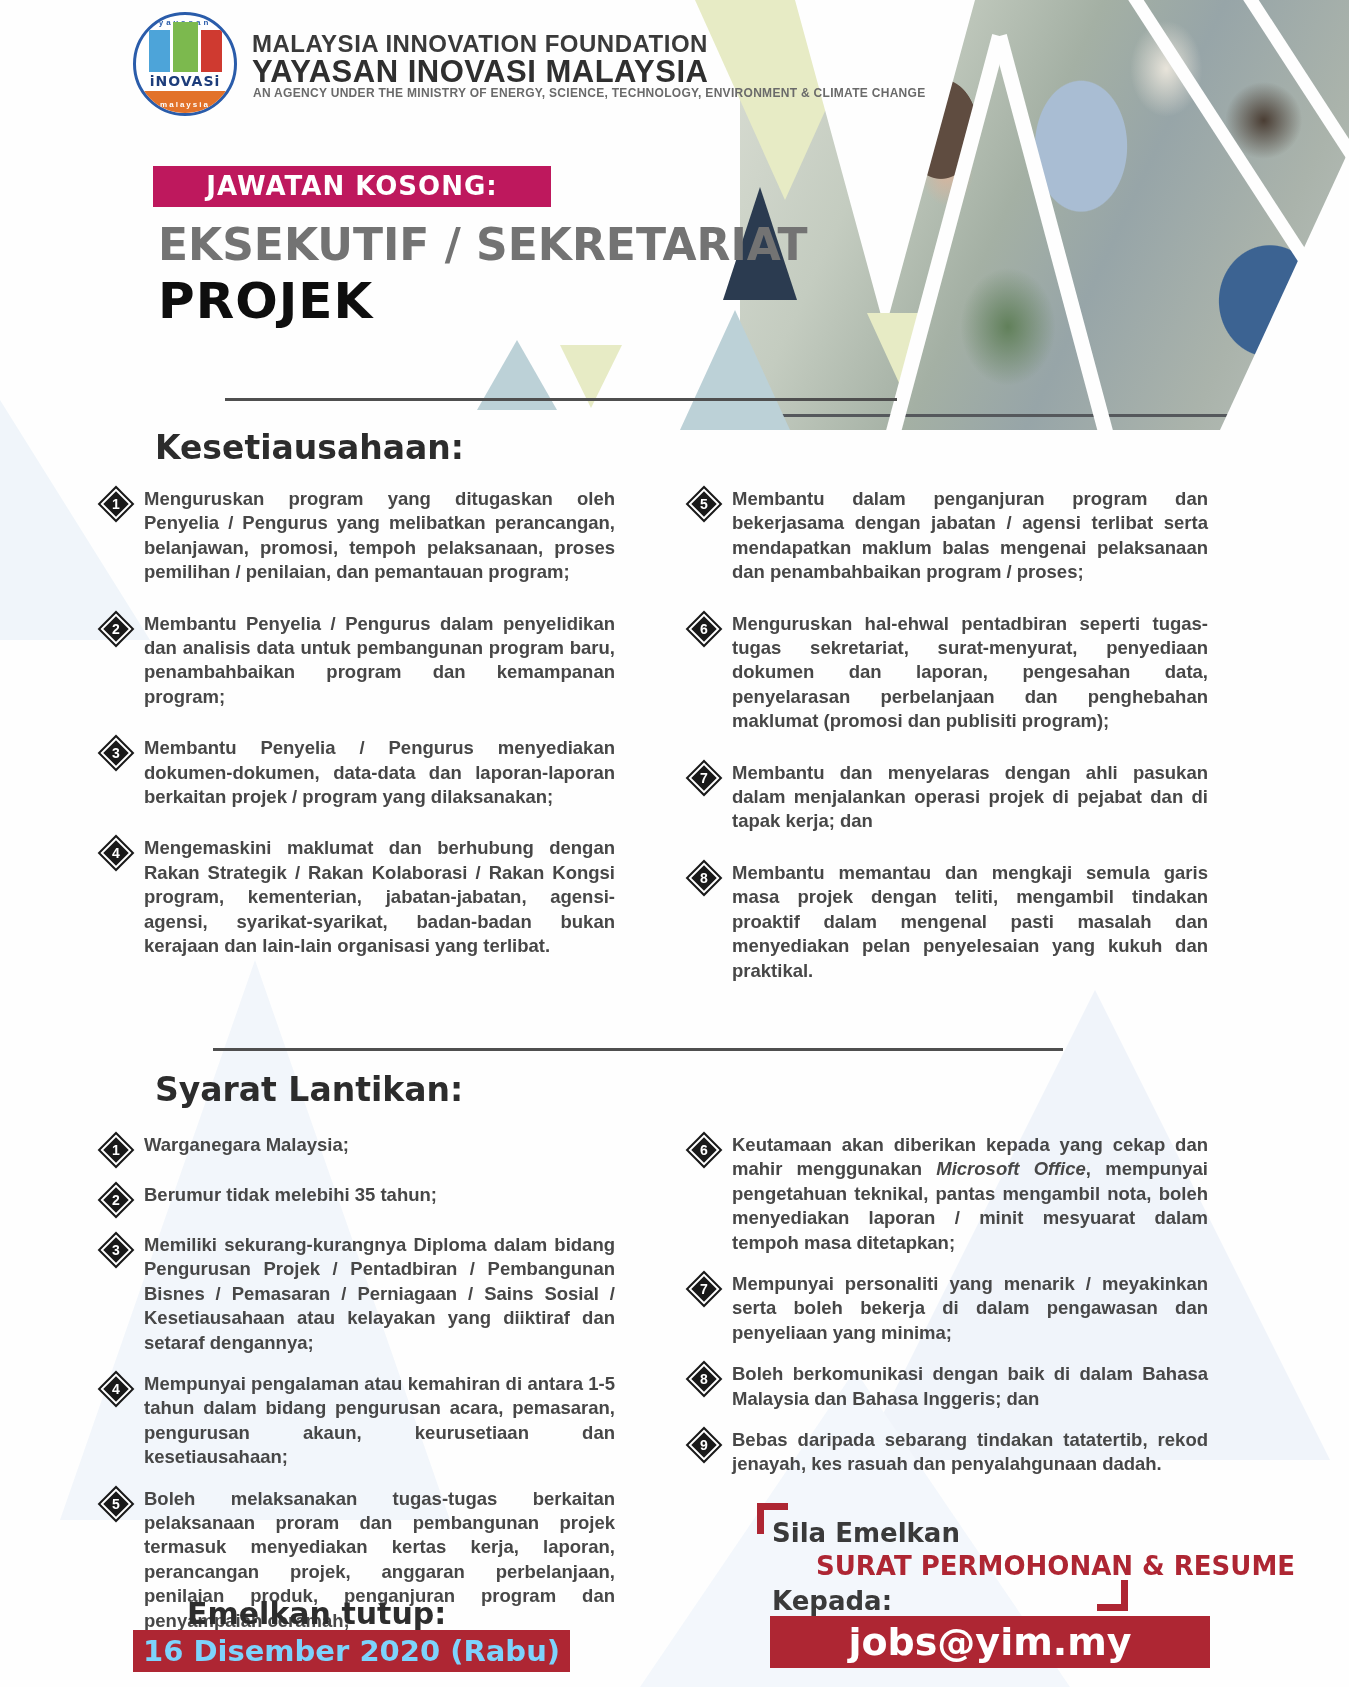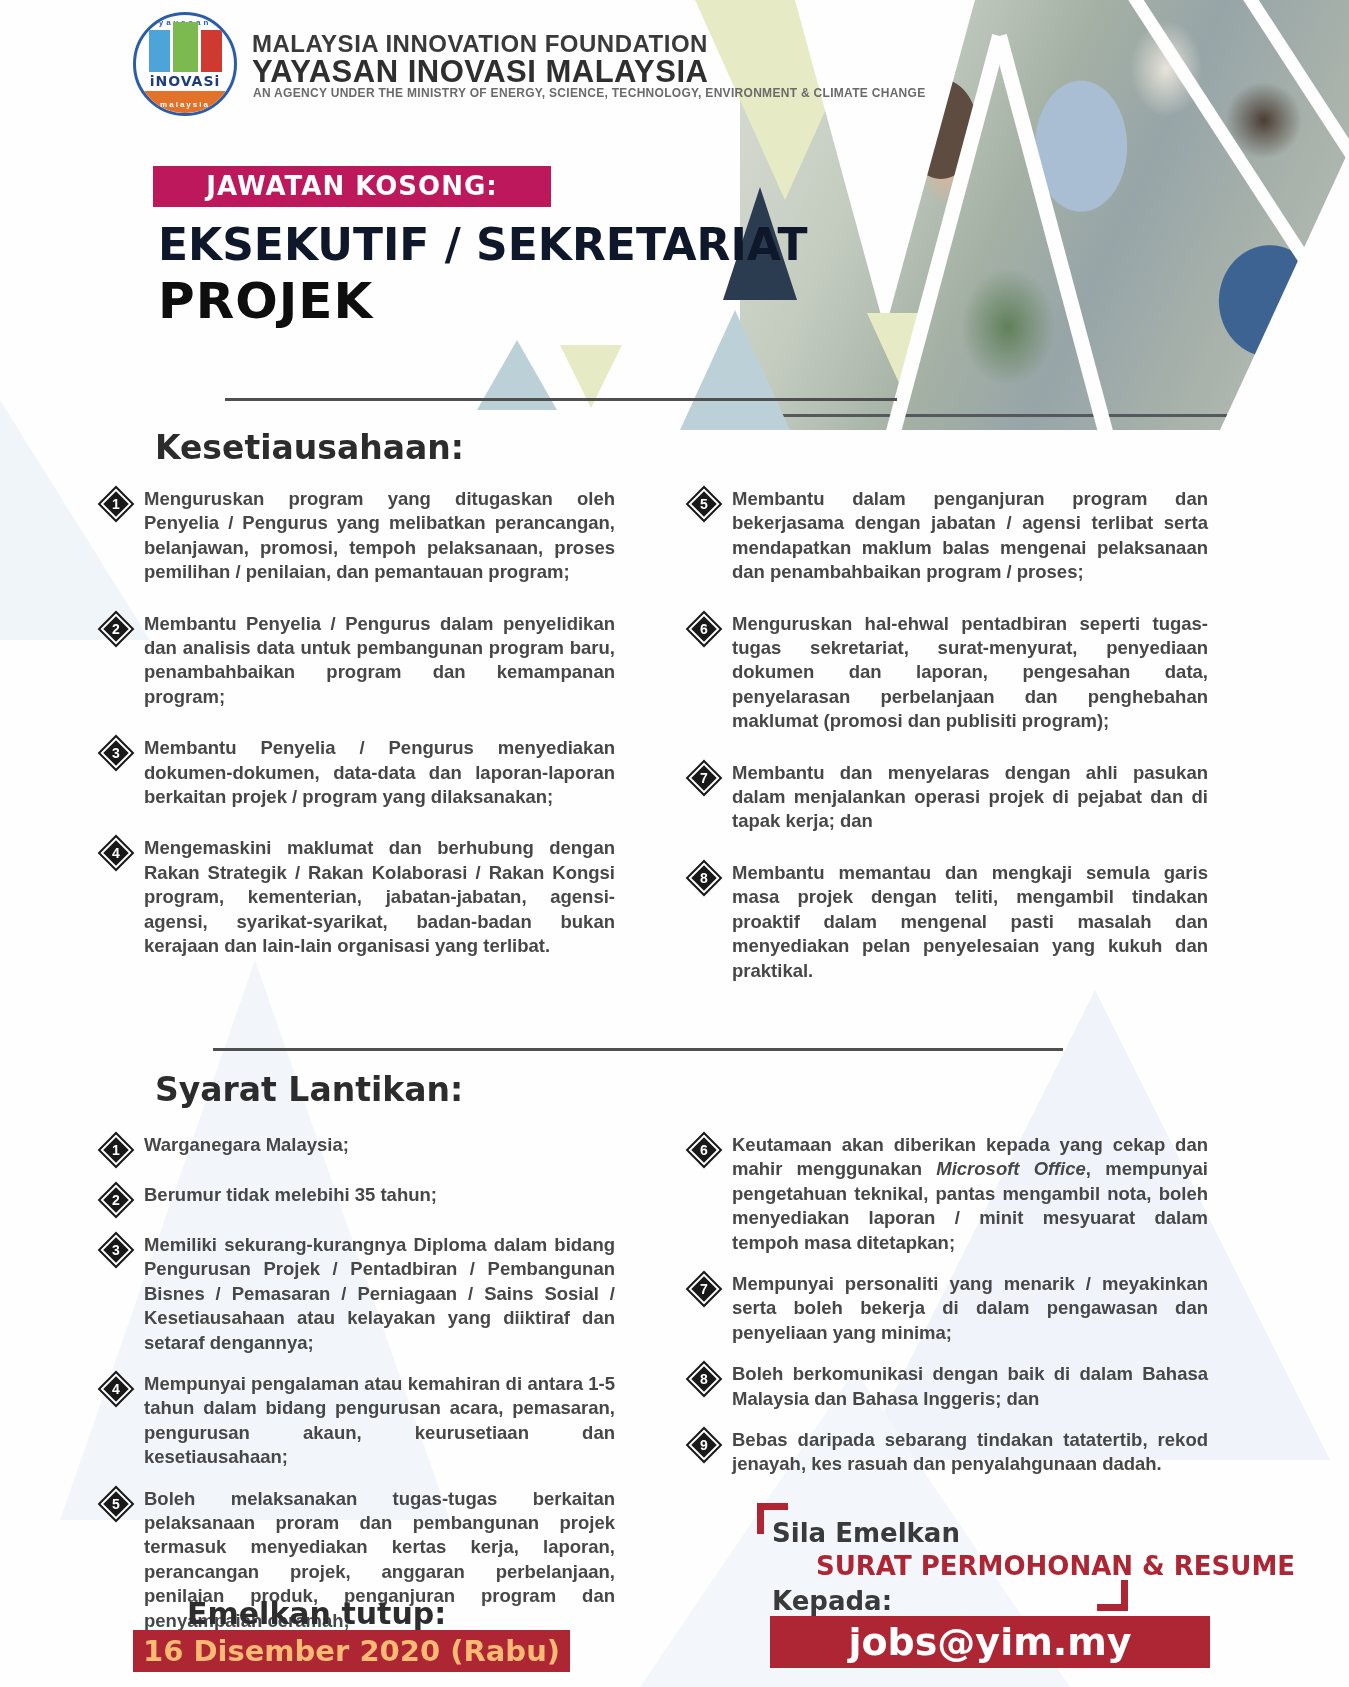--- a/index.html
+++ b/index.html
@@ -70,21 +70,21 @@
              color:#fff;letter-spacing:2px;}
   
   .org1{left:252px;top:30px;font-size:24px;font-weight:bold;color:#3a3a3a;letter-spacing:0.5px;
         font-family:"Liberation Sans",sans-serif;}
   .org2{left:252px;top:54px;font-size:31px;font-weight:bold;color:#2f2f2f;letter-spacing:0.5px;}
   .org3{left:253px;top:86px;font-size:12px;font-weight:bold;color:#6a6a6a;letter-spacing:0.3px;}
   
   .banner-jawatan{left:153px;top:166px;width:398px;height:41px;background:#be185d;color:#fff;
         font-family:"DejaVu Sans",sans-serif;font-weight:bold;font-size:26px;letter-spacing:1px;
         text-align:center;line-height:41px;}
-  .title1{left:158px;top:219px;font-size:44px;font-weight:bold;color:#0f172a;
+  .title1{left:158px;top:219px;font-size:44px;font-weight:bold;color:#737373;
           font-family:"DejaVu Sans",sans-serif;}
   .title2{left:158px;top:272px;font-size:50px;font-weight:bold;color:#0e0e0e;letter-spacing:1px;
           font-family:"DejaVu Sans",sans-serif;}
   .divider{height:3px;background:#4f4f4f;}
   .div1{left:225px;top:398px;width:672px;}
   .div2{left:213px;top:1048px;width:850px;}
   .sec-h{font-family:"DejaVu Sans",sans-serif;font-weight:bold;font-size:33px;color:#2c2c2c;}
   .tg-h{left:155px;top:428px;}
   .sy-h{left:155px;top:1070px;}
   
@@ -100,21 +100,21 @@
   .dsq{position:absolute;left:5px;top:5px;width:22px;height:22px;transform:rotate(45deg);
        background:#191919;border:2px solid #fff;box-shadow:0 0 0 2px #191919;box-sizing:border-box;}
   .dn{position:absolute;inset:0;display:flex;align-items:center;justify-content:center;
       color:#fff;font-weight:bold;font-size:14px;z-index:1;}
   .itxt{margin:0;font-size:18.5px;line-height:1.32;font-weight:bold;color:#474747;
         text-align:justify;}
   .itxt em{font-style:italic;}
   
   .closing-label{left:187px;top:1596px;font-size:30px;font-weight:bold;color:#2d2d2d;
                  font-family:"DejaVu Sans",sans-serif;}
-  .closing-banner{left:133px;top:1630px;width:437px;height:42px;background:#ae2633;color:#fdba74;
+  .closing-banner{left:133px;top:1630px;width:437px;height:42px;background:#ae2633;color:#7dd3fc;
                  font-family:"DejaVu Sans",sans-serif;font-weight:bold;font-size:29px;
                  text-align:center;line-height:42px;}
   
   .corner{width:24px;height:24px;}
   .corner-tl{left:757px;top:1503px;border-left:7px solid #ae2633;border-top:7px solid #ae2633;}
   .corner-br{left:1097px;top:1580px;border-right:7px solid #ae2633;border-bottom:7px solid #ae2633;}
   .apply1{left:772px;top:1518px;font-size:26px;font-weight:bold;color:#3a3a3a;
           font-family:"DejaVu Sans",sans-serif;}
   .apply2{left:772px;top:1551px;font-size:26px;font-weight:bold;color:#ae2633;
           font-family:"DejaVu Sans",sans-serif;margin-left:44px;}

